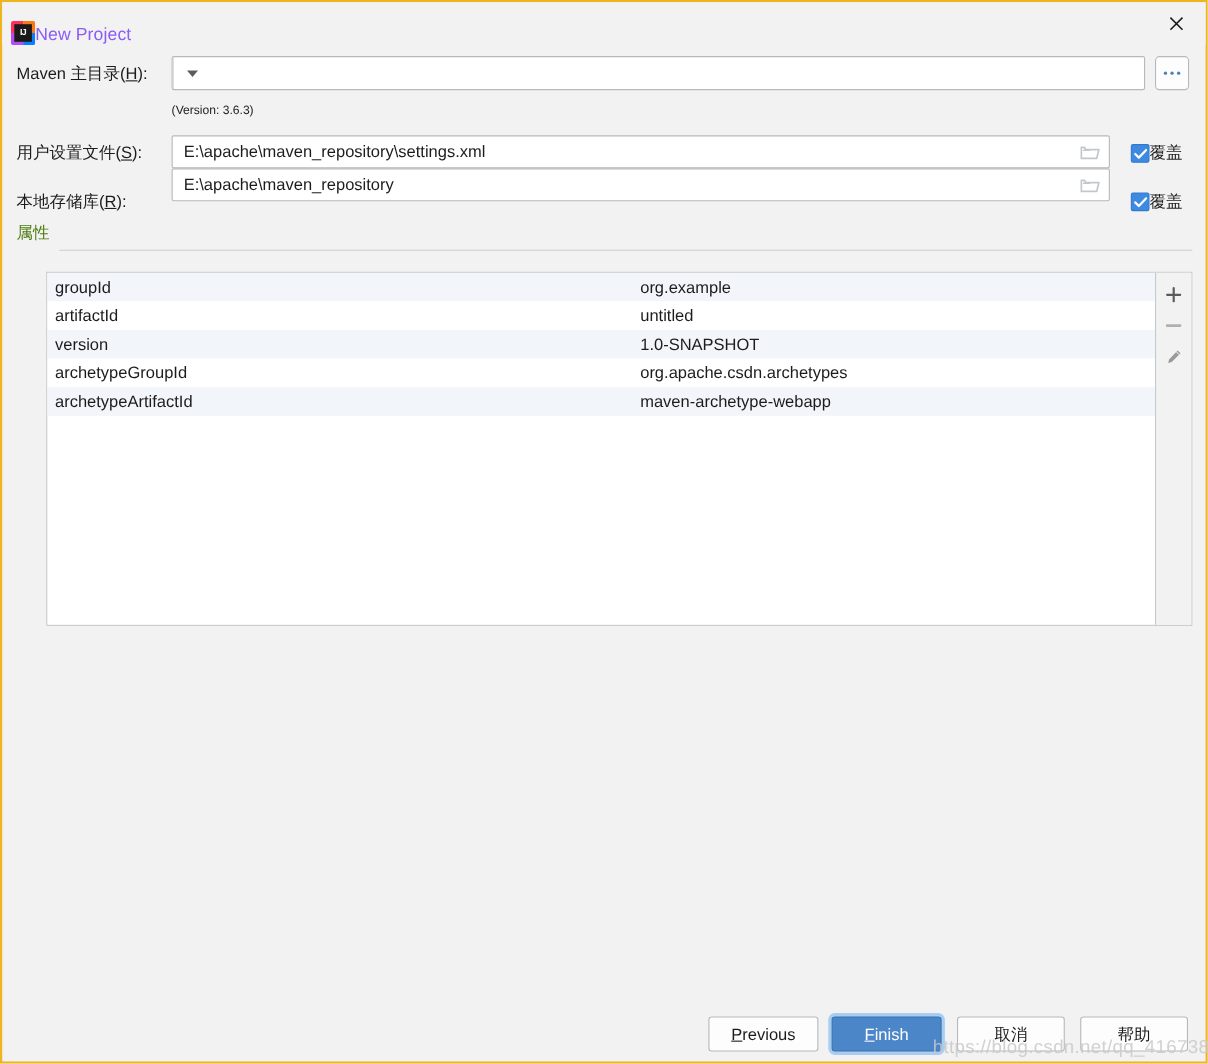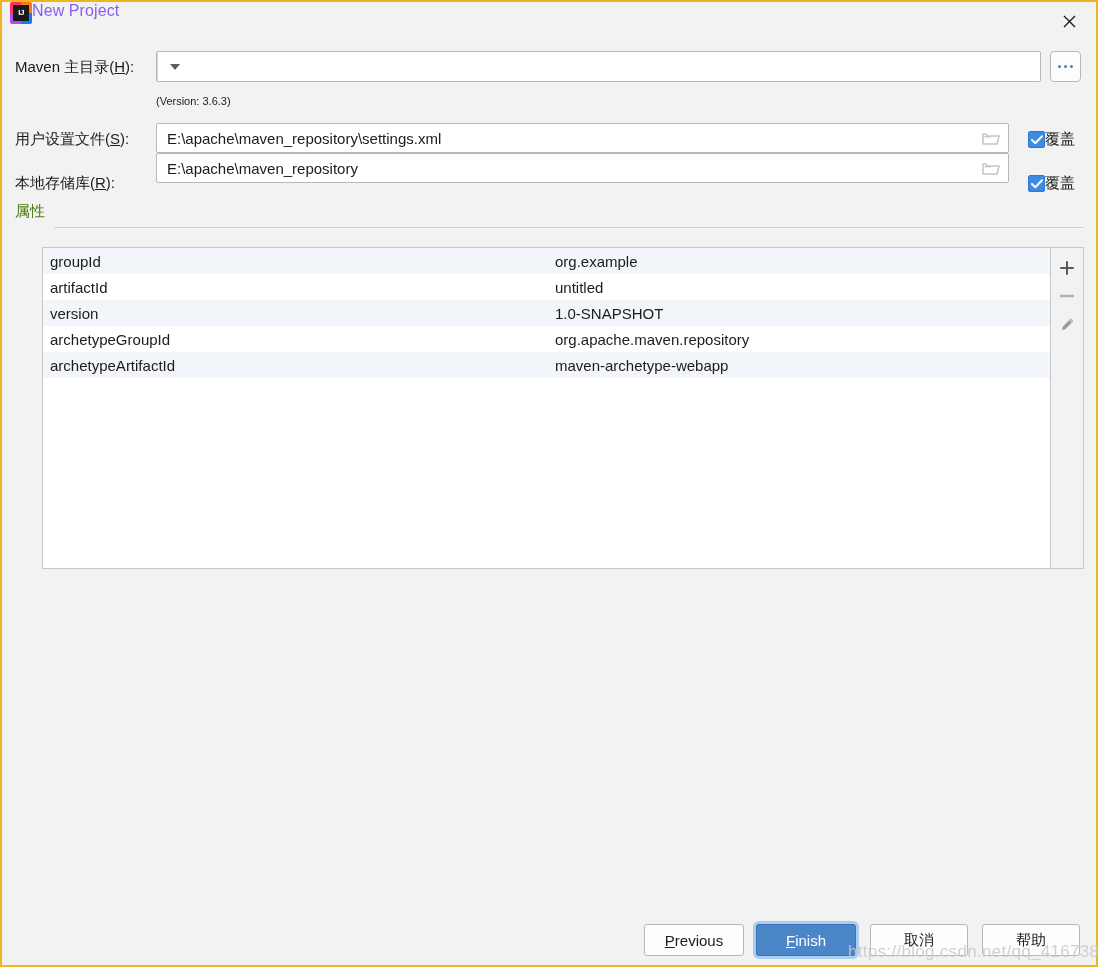--- a/index.html
+++ b/index.html
@@ -23,21 +23,21 @@
   }
 
   
   #titlebar {
     position: absolute;
     left: 0; top: 0;
     width: 1094px;
     height: 39px;
     background: #f2f2f2;
     display: flex;
-    align-items: flex-start;
+    align-items: flex-end;
   }
   #app-icon {
     width: 22px; height: 22px;
     margin-left: 8px;
     position: relative;
     border-radius: 2px;
     overflow: hidden;
     flex: 0 0 auto;
   }
   #app-icon .q {
@@ -199,20 +199,21 @@
     height: 100%;
     overflow: hidden;
     position: relative;
   }
   .prop-row {
     height: 26px;
     display: flex;
     align-items: center;
     font-size: 15px;
     color: #1c1c1c;
+    gap: 27px;
   }
   .prop-row.odd  { background: #f2f5f9; }
   .prop-row.even { background: #ffffff; }
   .prop-key {
     width: 510px;
     padding-left: 7px;
     box-sizing: border-box;
     white-space: nowrap;
     overflow: hidden;
   }
@@ -388,21 +389,21 @@
       <div class="prop-row even">
         <span class="prop-key">artifactId</span>
         <span class="prop-val">untitled</span>
       </div>
       <div class="prop-row odd">
         <span class="prop-key">version</span>
         <span class="prop-val">1.0-SNAPSHOT</span>
       </div>
       <div class="prop-row even">
         <span class="prop-key">archetypeGroupId</span>
-        <span class="prop-val">org.apache.maven.repository</span>
+        <span class="prop-val">org.apache.csdn.archetypes</span>
       </div>
       <div class="prop-row odd">
         <span class="prop-key">archetypeArtifactId</span>
         <span class="prop-val">maven-archetype-webapp</span>
       </div>
     </div>
 
     <div id="table-toolbar">
       <div class="tb-btn">
         <svg width="14" height="14" viewBox="0 0 14 14">

